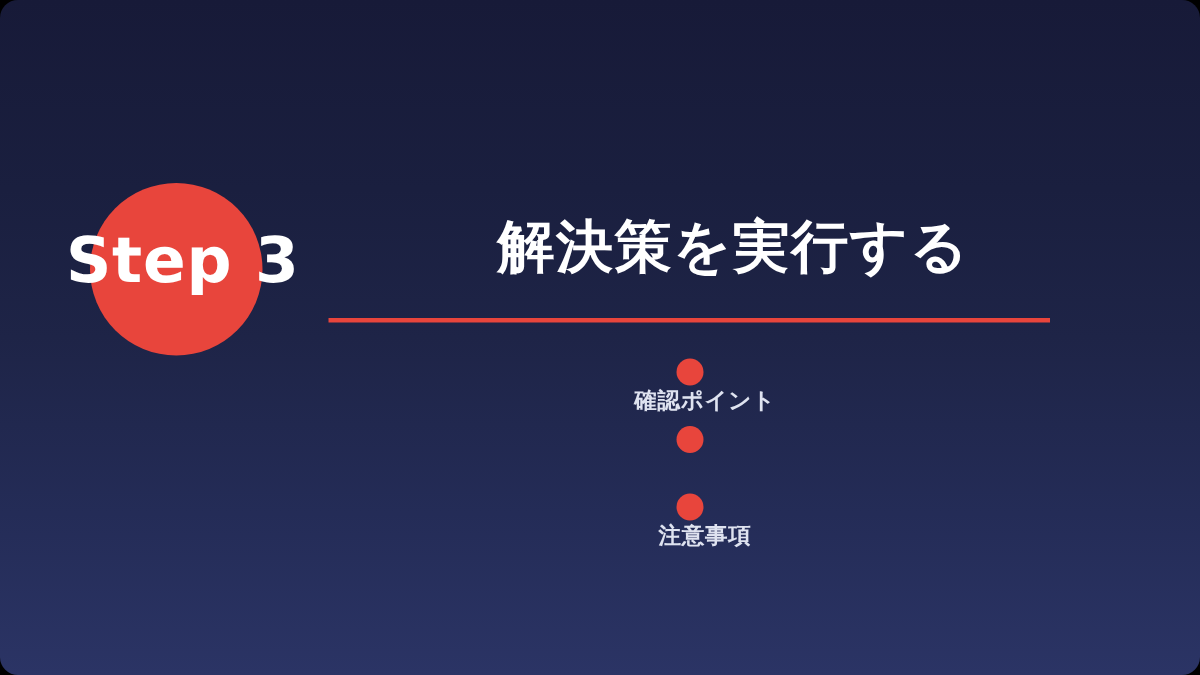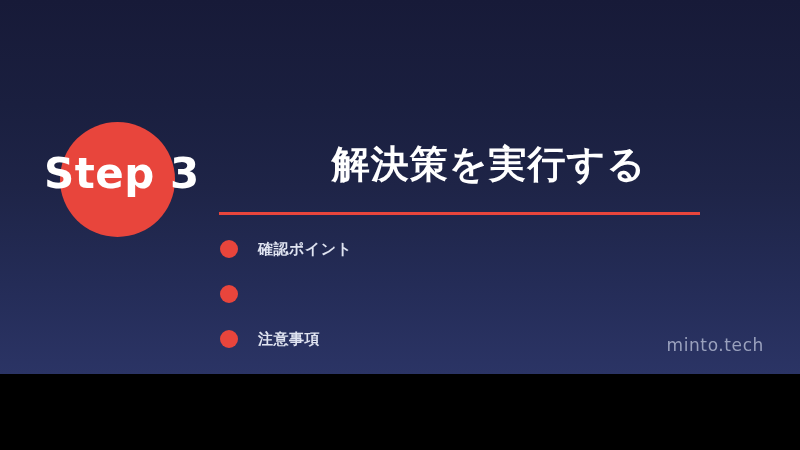--- a/index.html
+++ b/index.html
@@ -5,29 +5,30 @@
 <style>
   html, body {
     margin: 0;
     padding: 0;
     background: #000;
   }
 
   #slide {
     position: relative;
     width: 800px;
-    height: 374px;
+    height: 450px;
     overflow: hidden;
     font-family: "DejaVu Sans", "Liberation Sans", sans-serif;
     background: linear-gradient(180deg,
                 #171a38 0%,
                 #1a1f3f 28%,
                 #1e2447 50%,
                 #242c57 76%,
                 #2b3465 100%);
+    border-radius: 12px;
   }
 
   
   #step-badge {
     position: absolute;
     left: 0;
     top: 0;
     width: 220px;
     height: 260px;
   }
@@ -86,20 +87,21 @@
     left: 220px;
     top: 239px;
     width: 480px;
   }
 
   .bullet-item {
     display: flex;
     align-items: center;
     height: 20px;
     margin-bottom: 25px;
+    flex-direction: column;
   }
 
   .bullet-dot {
     flex: 0 0 auto;
     width: 18px;
     height: 18px;
     border-radius: 50%;
     background: #e8453c;
   }
 
@@ -150,15 +152,14 @@
       <span class="bullet-dot"></span>
     </div>
 
     <div class="bullet-item">
       <span class="bullet-dot"></span>
       <span class="bullet-text">注意事項</span>
     </div>
 
   </div>
 
-  <div id="footer-brand">minto.tech</div>
 
 </div>
 
 </body></html>

